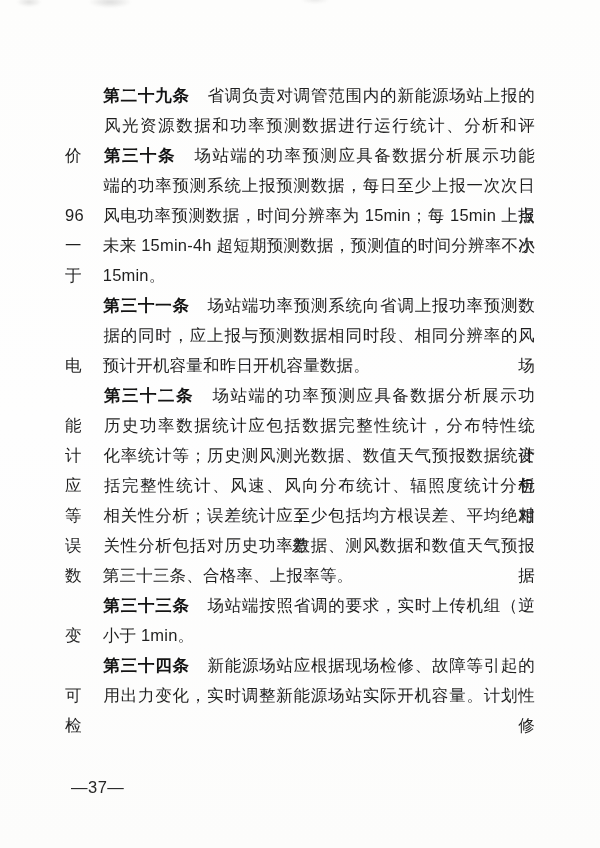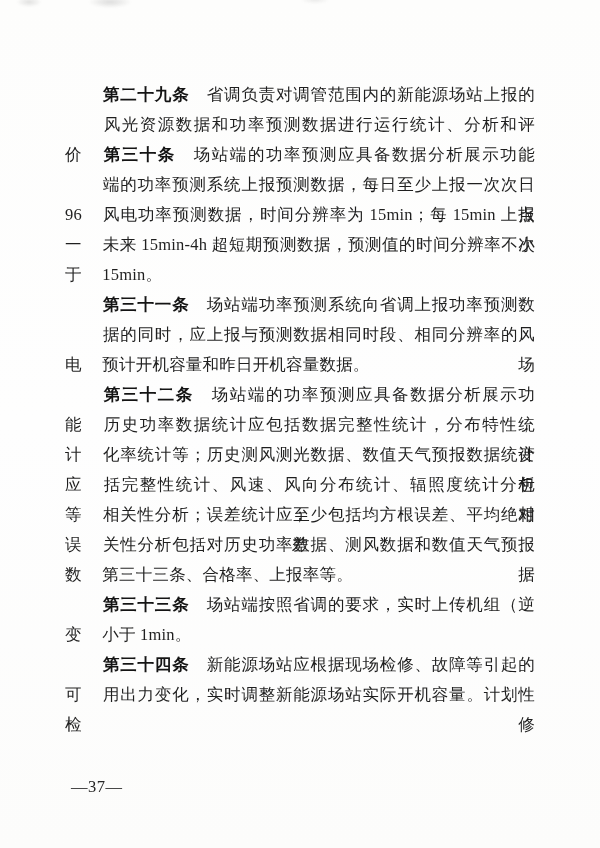--- a/index.html
+++ b/index.html
@@ -8,21 +8,21 @@
     width: 600px;
     height: 848px;
     background: #ffffff;
     overflow: hidden;
   }
   .page {
     position: relative;
     width: 600px;
     height: 848px;
     background: linear-gradient(180deg, #fdfdfc 0%, #fefefe 50%, #fcfcfb 100%);
-    font-family: Liberation Serif, serif;
+    font-family: Liberation Sans, sans-serif;
     color: #1f1f1f;
   }
   
   .artifact {
     position: absolute;
     background: radial-gradient(ellipse at center, rgba(120,120,120,0.45), rgba(120,120,120,0) 70%);
     filter: blur(1px);
     pointer-events: none;
   }
   .artifact.a1 { left: 16px;  top: -3px; width: 26px; height: 10px; opacity: .5; }

